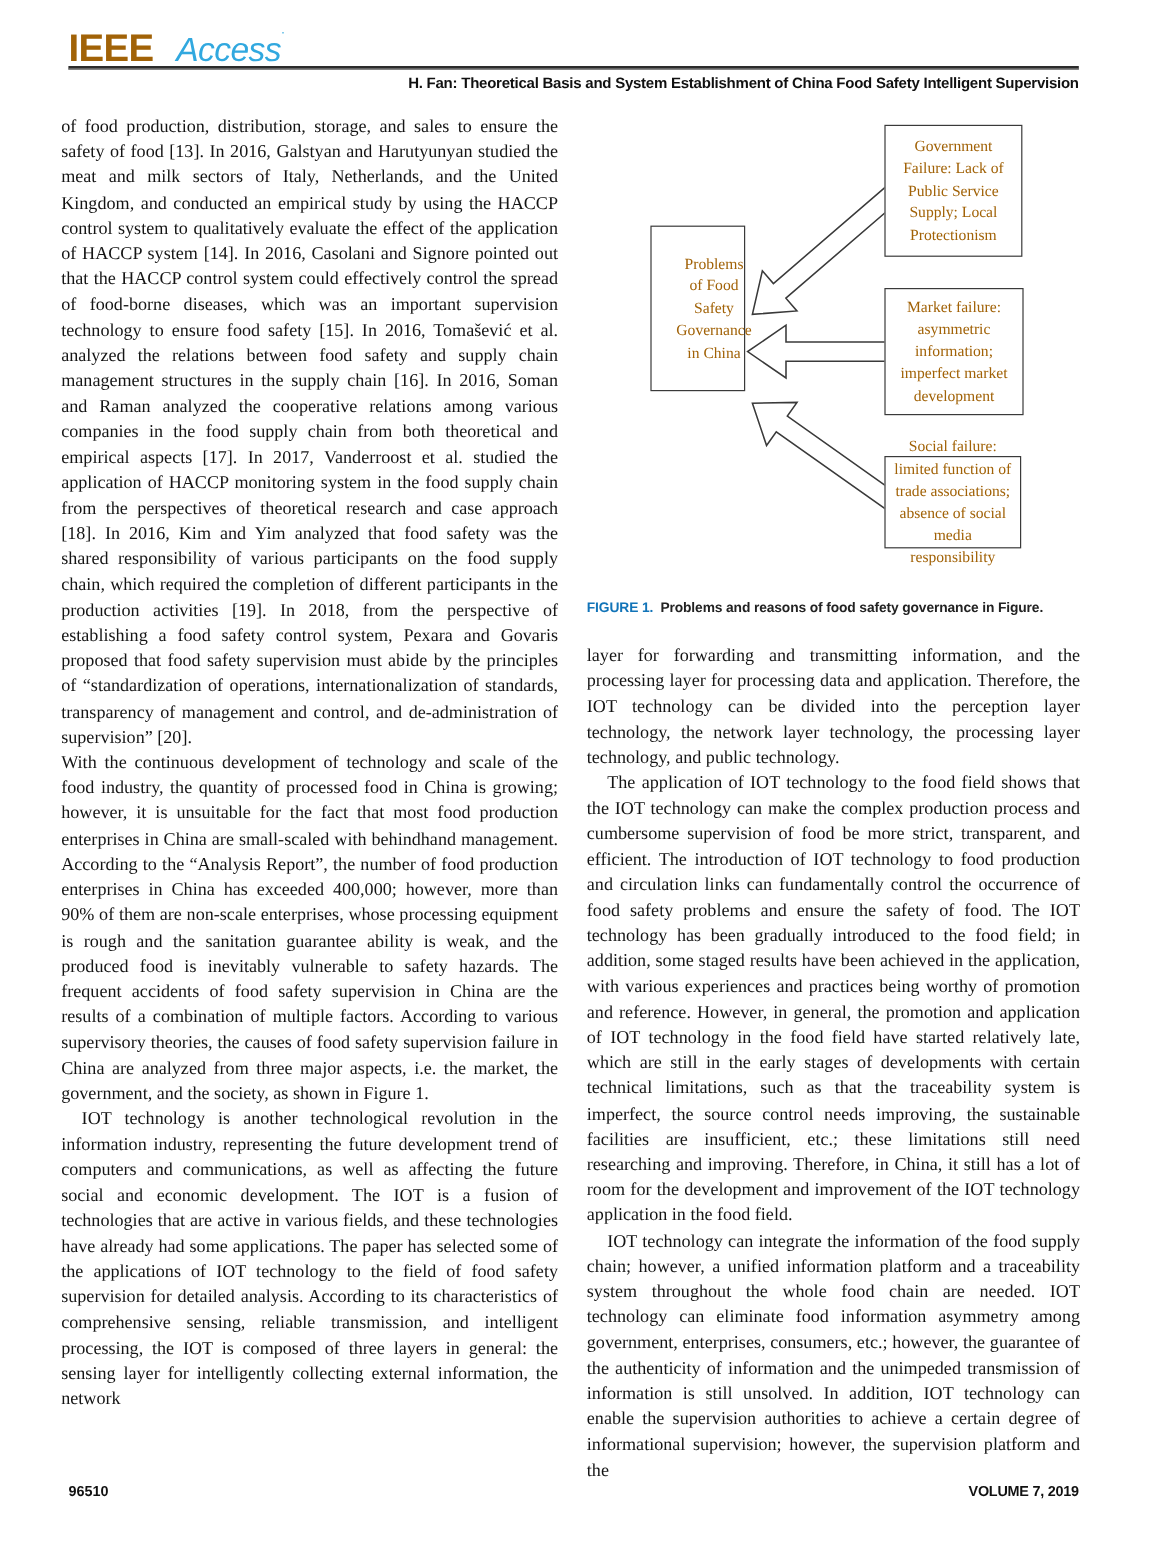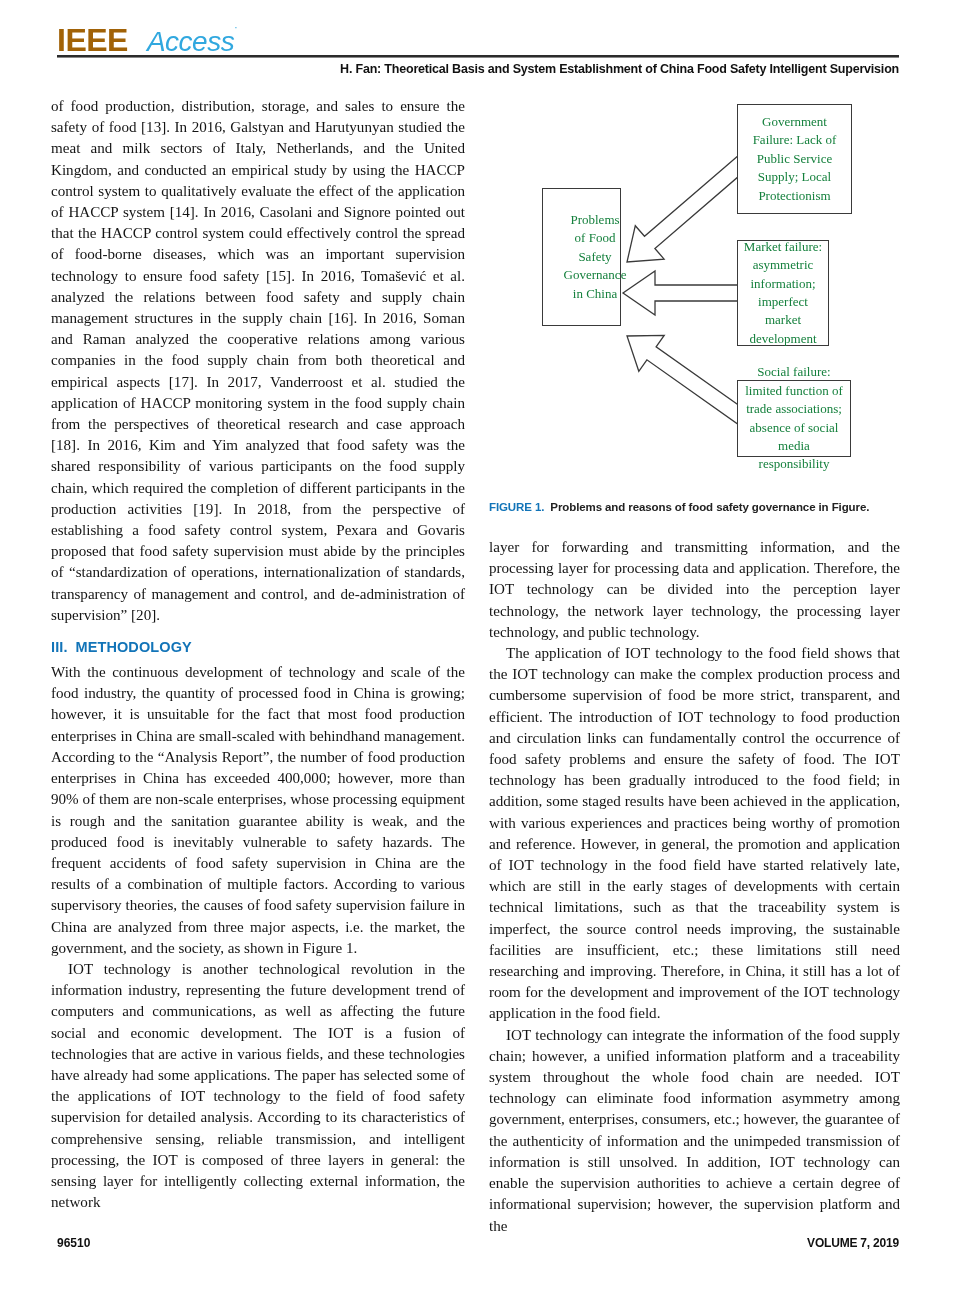--- a/index.html
+++ b/index.html
@@ -45,25 +45,25 @@
   .section-heading .num { margin-right:8px; }
 
   
   .figure { position:relative; width:411px; height:398px; }
   .fig-arrows { position:absolute; left:0; top:0; }
   .fig-box {
     position:absolute; box-sizing:border-box;
     border:1.3px solid #3a3a3a; background:#fff;
     display:flex; align-items:center; justify-content:center;
     text-align:center; font-size:13px; line-height:1.42;
-    padding:3px 5px; color:#15803d;
+    padding:3px 5px; color:#a16207;
   }
   .fig-box-center { left:53px;  top:92px;  width:79px;  height:138px;padding-left:32px; }
   .fig-box-gov    { left:248px; top:8px;   width:115px; height:110px; }
-  .fig-box-market { left:248px; top:144px; width:92px; height:106px; }
+  .fig-box-market { left:248px; top:144px; width:116px; height:106px; }
   .fig-box-social { left:248px; top:284px; width:114px; height:77px; }
 
   .fig-caption {
     font-family:"Liberation Sans", sans-serif;
     font-size:11.5px; font-weight:bold; color:#222;
     margin:7px 0 24px 0; letter-spacing:-0.1px;
   }
   .fig-caption .label { color:#1274B8; margin-right:6px; }
 
   
@@ -83,23 +83,20 @@
   <div class="header">
     <div class="logo">
       <span class="ieee">IEEE</span><span class="access">Access</span><span class="tm-dot">·</span>
     </div>
     <div class="running-head">H. Fan: Theoretical Basis and System Establishment of China Food Safety Intelligent Supervision</div>
   </div>
   <div class="header-rule"></div>
 
   <div class="col col-left">
     <p>of food production, distribution, storage, and sales to ensure the safety of food [13]. In 2016, Galstyan and Harutyunyan studied the meat and milk sectors of Italy, Netherlands, and the United Kingdom, and conducted an empirical study by using the HACCP control system to qualitatively evaluate the effect of the application of HACCP system [14]. In 2016, Casolani and Signore pointed out that the HACCP control system could effectively control the spread of food-borne diseases, which was an important supervision technology to ensure food safety [15]. In 2016, Tomašević et al. analyzed the relations between food safety and supply chain management structures in the supply chain [16]. In 2016, Soman and Raman analyzed the cooperative relations among various companies in the food supply chain from both theoretical and empirical aspects [17]. In 2017, Vanderroost et al. studied the application of HACCP monitoring system in the food supply chain from the perspectives of theoretical research and case approach [18]. In 2016, Kim and Yim analyzed that food safety was the shared responsibility of various participants on the food supply chain, which required the completion of different participants in the production activities [19]. In 2018, from the perspective of establishing a food safety control system, Pexara and Govaris proposed that food safety supervision must abide by the principles of “standardization of operations, internationalization of standards, transparency of management and control, and de-administration of supervision” [20].</p>
-    <div class="section-heading">
-      <span class="num">III.</span><span>METHODOLOGY</span>
-    </div>
     <p>With the continuous development of technology and scale of the food industry, the quantity of processed food in China is growing; however, it is unsuitable for the fact that most food production enterprises in China are small-scaled with behindhand management. According to the “Analysis Report”, the number of food production enterprises in China has exceeded 400,000; however, more than 90% of them are non-scale enterprises, whose processing equipment is rough and the sanitation guarantee ability is weak, and the produced food is inevitably vulnerable to safety hazards. The frequent accidents of food safety supervision in China are the results of a combination of multiple factors. According to various supervisory theories, the causes of food safety supervision failure in China are analyzed from three major aspects, i.e. the market, the government, and the society, as shown in Figure 1.</p>
     <p class="indent">IOT technology is another technological revolution in the information industry, representing the future development trend of computers and communications, as well as affecting the future social and economic development. The IOT is a fusion of technologies that are active in various fields, and these technologies have already had some applications. The paper has selected some of the applications of IOT technology to the field of food safety supervision for detailed analysis. According to its characteristics of comprehensive sensing, reliable transmission, and intelligent processing, the IOT is composed of three layers in general: the sensing layer for intelligently collecting external information, the network</p>
   </div>
 
   <div class="col col-right">
 
     <div class="figure">
       <svg class="fig-arrows" width="411" height="398" viewBox="0 0 411 398">
         <polygon points="248.8,59.9 155.5,140.3 146.3,129.7 138,166 175.1,163.1 165.9,152.5 259.2,72.1" fill="#ffffff" stroke="#3a3a3a" stroke-width="1.3"></polygon>
         <polygon points="250,189 166,189 166,175 134,197 166,219 166,205 250,205" fill="#ffffff" stroke="#3a3a3a" stroke-width="1.3"></polygon>

